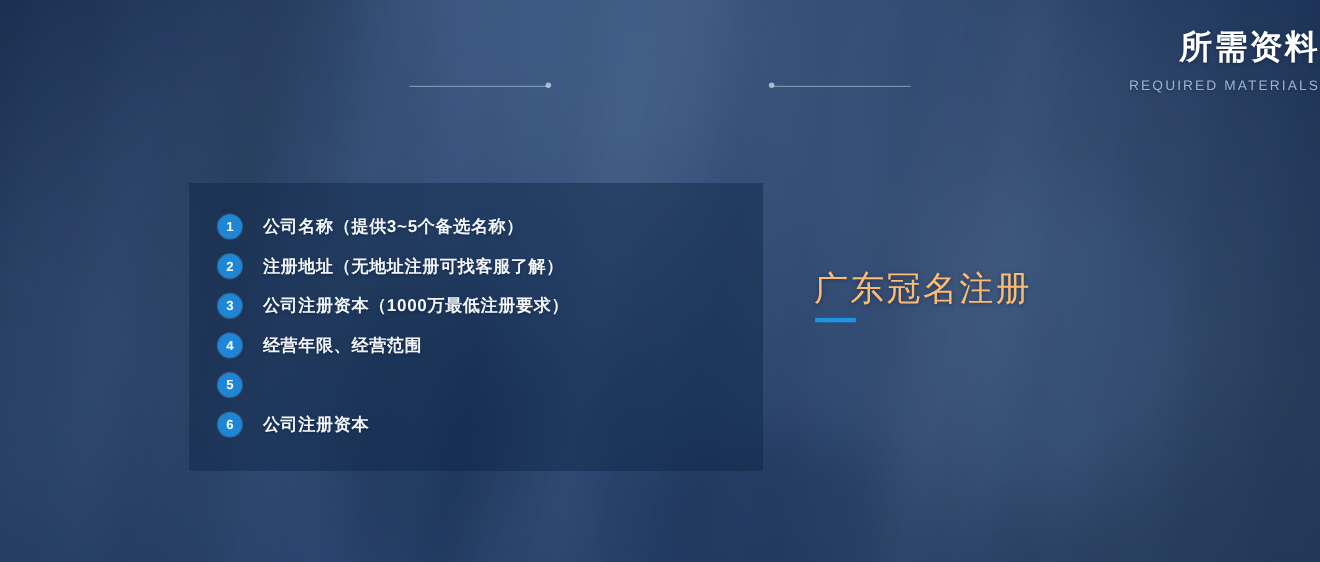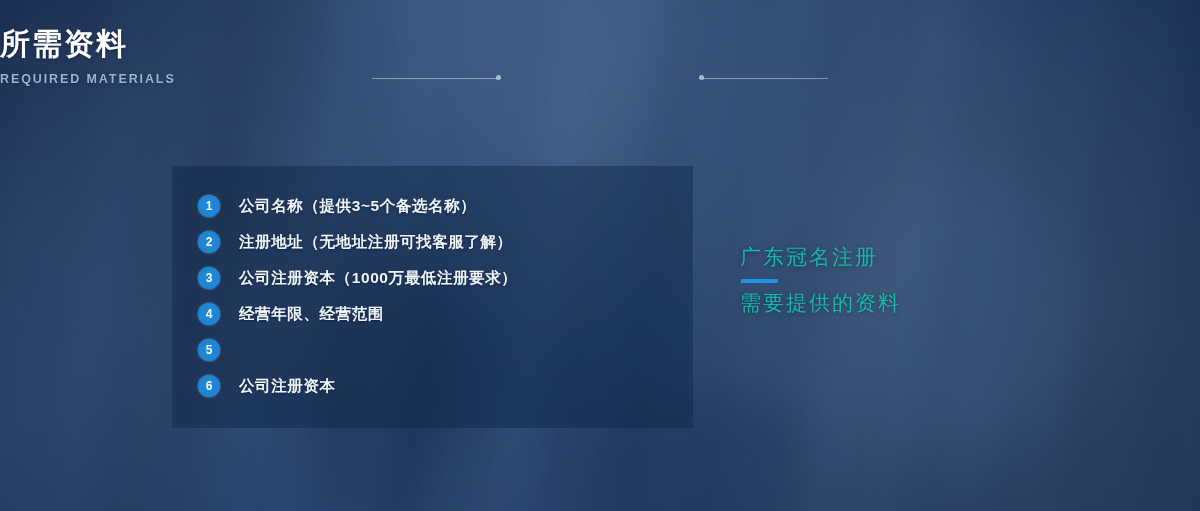--- a/index.html
+++ b/index.html
@@ -76,38 +76,38 @@
     inset: 0;
     background: radial-gradient(ellipse 95% 110% at 50% 45%, rgba(0,0,0,0) 45%, rgba(8,26,52,0.30) 100%);
   }
 
   
   .header {
     position: absolute;
     top: 28px;
     left: 0;
     width: 1200px;
-    text-align: left;
+    text-align: right;
   }
   .header-title {
     font-size: 30px;
     font-weight: bold;
     color: #ffffff;
     letter-spacing: 2px;
     line-height: 1.05;
     text-shadow: 0 1px 3px rgba(8,26,52,0.55);
   }
   .header-sub-row {
     position: relative;
     margin-top: 9px;
     height: 18px;
   }
   .header-subtitle {
     font-size: 12.5px;
-    font-weight: bold;
+    font-weight: normal;
     letter-spacing: 1.9px;
     color: #9db4cd;
     line-height: 18px;
     text-shadow: 0 1px 2px rgba(8,26,52,0.40);
   }
   .deco {
     position: absolute;
     top: 9px;
     height: 1px;
     width: 126px;
@@ -172,22 +172,22 @@
   }
 
   
   .right-block {
     position: absolute;
     left: 740px;
     top: 246px;
     width: 400px;
   }
   .right-line {
-    font-size: 21px;
-    color: #14b8a6;
+    font-size: 31px;
+    color: #fdba74;
     letter-spacing: 2px;
     line-height: 1.08;
     white-space: nowrap;
     text-shadow: 0 1px 4px rgba(8,26,52,0.45);
   }
   .right-rule {
     width: 37px;
     height: 4px;
     background: #1f93e4;
     margin: 10px 0 9px 1px;
@@ -247,16 +247,15 @@
         <span class="badge">6</span>
         <span class="item-text">公司注册资本</span>
       </div>
 
     </div>
   </div>
 
   <div class="right-block">
     <div class="right-line">广东冠名注册</div>
     <div class="right-rule"></div>
-    <div class="right-line">需要提供的资料</div>
   </div>
 
 </div>
 
 </body></html>

